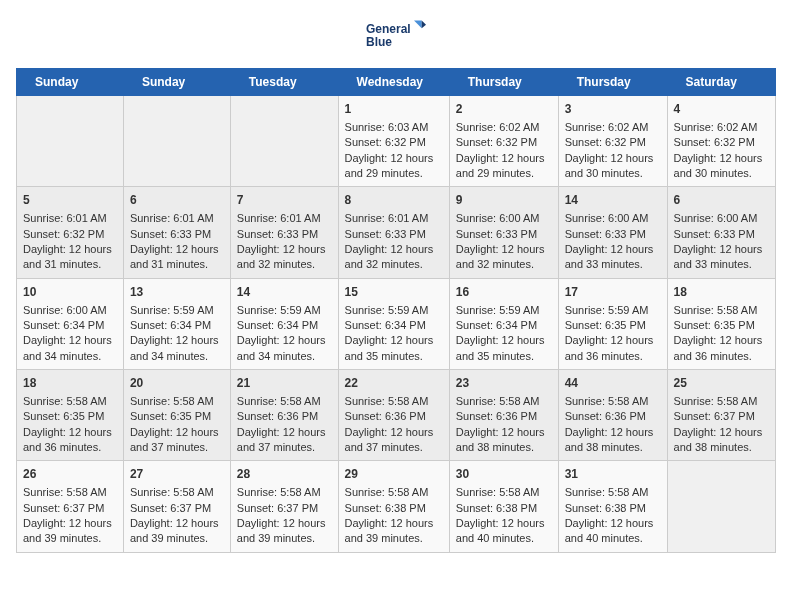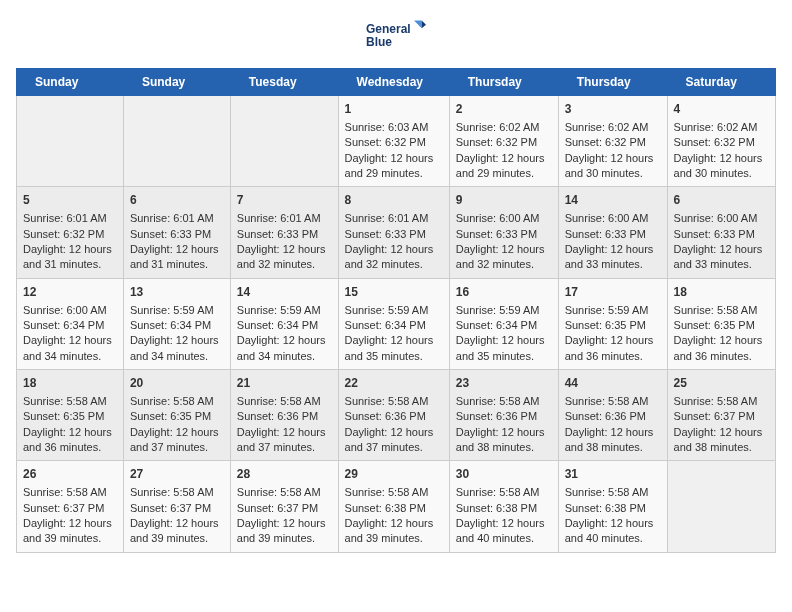--- a/index.html
+++ b/index.html
@@ -142,21 +142,21 @@
 Sunset: 6:33 PM
 Daylight: 12 hours and 32 minutes.</span></td>
         <td><span class="day-num">14</span><span class="day-info" style="white-space: pre-line;">Sunrise: 6:00 AM
 Sunset: 6:33 PM
 Daylight: 12 hours and 33 minutes.</span></td>
         <td><span class="day-num">6</span><span class="day-info" style="white-space: pre-line;">Sunrise: 6:00 AM
 Sunset: 6:33 PM
 Daylight: 12 hours and 33 minutes.</span></td>
       </tr>
       <tr>
-        <td><span class="day-num">12</span><span class="day-info" style="white-space: pre-line;">Sunrise: 6:00 AM
+        <td><span class="day-num">10</span><span class="day-info" style="white-space: pre-line;">Sunrise: 6:00 AM
 Sunset: 6:34 PM
 Daylight: 12 hours and 34 minutes.</span></td>
         <td><span class="day-num">13</span><span class="day-info" style="white-space: pre-line;">Sunrise: 5:59 AM
 Sunset: 6:34 PM
 Daylight: 12 hours and 34 minutes.</span></td>
         <td><span class="day-num">14</span><span class="day-info" style="white-space: pre-line;">Sunrise: 5:59 AM
 Sunset: 6:34 PM
 Daylight: 12 hours and 34 minutes.</span></td>
         <td><span class="day-num">15</span><span class="day-info" style="white-space: pre-line;">Sunrise: 5:59 AM
 Sunset: 6:34 PM

